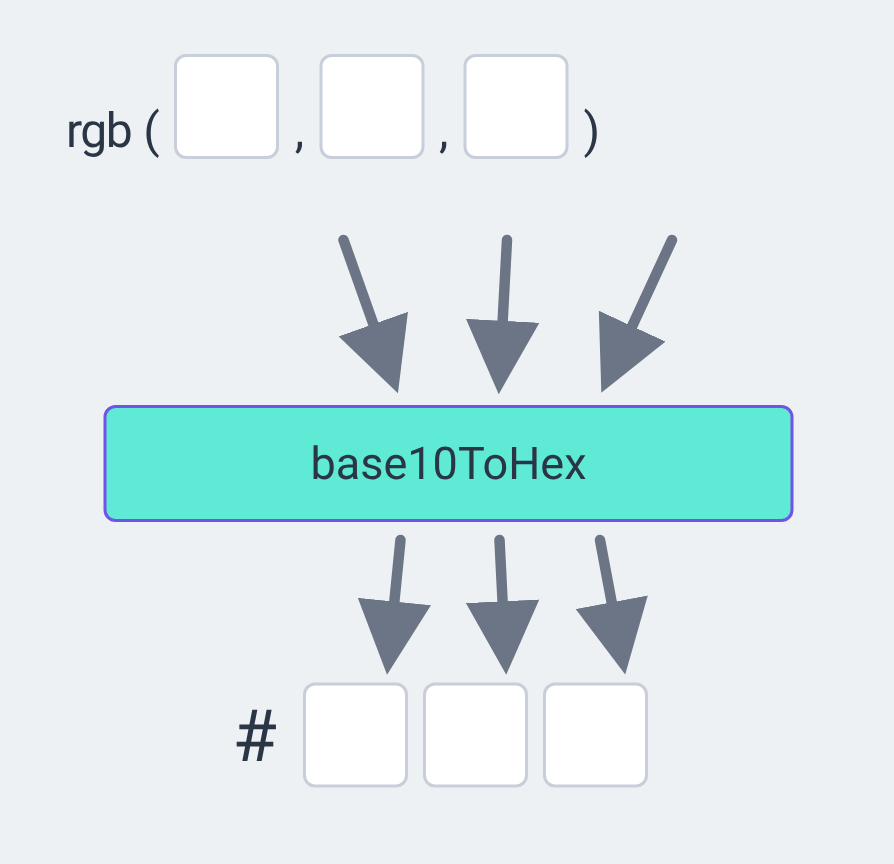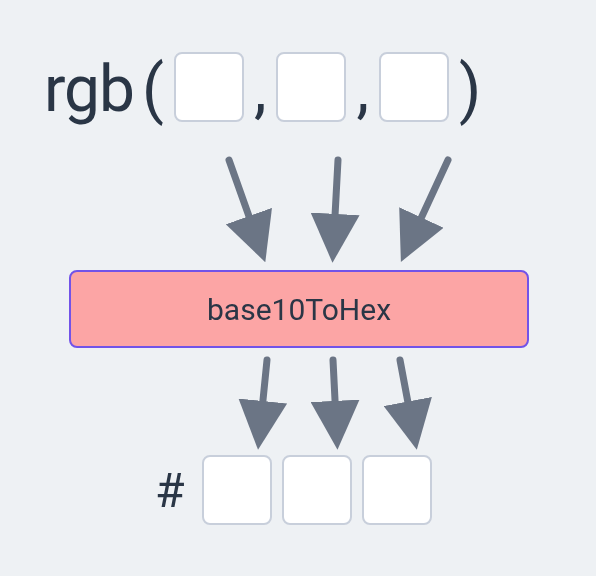--- a/index.html
+++ b/index.html
@@ -7,26 +7,26 @@
     margin: 0;
     width: 596px;
     height: 576px;
     background: #eef1f4;
     font-family: -apple-system, BlinkMacSystemFont, "Segoe UI", Roboto, Helvetica, Arial, sans-serif;
     position: relative;
     overflow: hidden;
   }
   .rgb-row {
     position: absolute;
-    top: 52px;
+    top: 36px;
     left: 44px;
     display: flex;
-    align-items: flex-start;
+    align-items: flex-end;
     color: #2a3646;
-    font-size: 64px;
+    font-size: 32px;
     font-weight: 400;
   }
   .rgb-label {
     margin-right: 4px;
     letter-spacing: -1px;
   }
   .paren, .comma {
     color: #2a3646;
     padding: 0 4px;
   }
@@ -37,21 +37,21 @@
     border: 2px solid #c8cfdb;
     border-radius: 8px;
     margin: 0 6px;
   }
   .fn-box {
     position: absolute;
     top: 270px;
     left: 69px;
     width: 460px;
     height: 78px;
-    background: #fca5a5;
+    background: #5eead4;
     border: 2px solid #7253e8;
     border-radius: 8px;
     display: flex;
     align-items: center;
     justify-content: center;
     font-size: 30px;
     color: #2a3646;
     font-weight: 400;
   }
   .hex-row {

